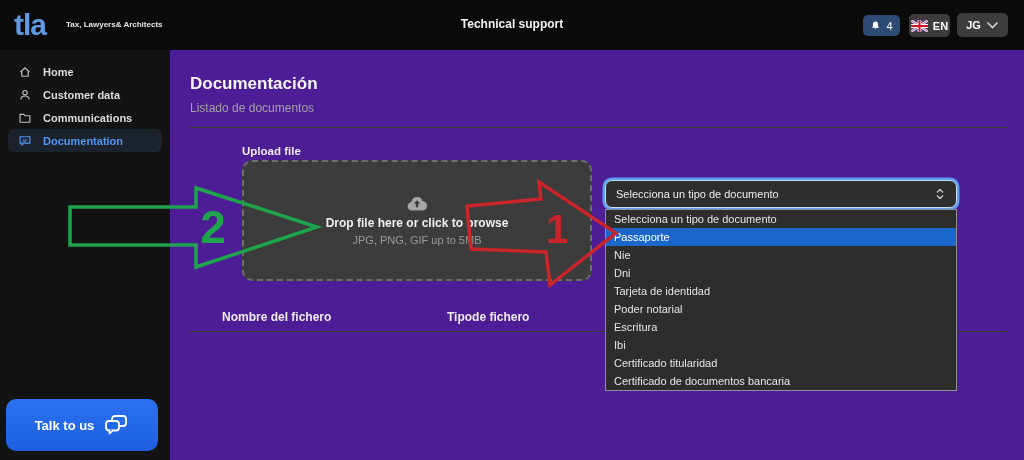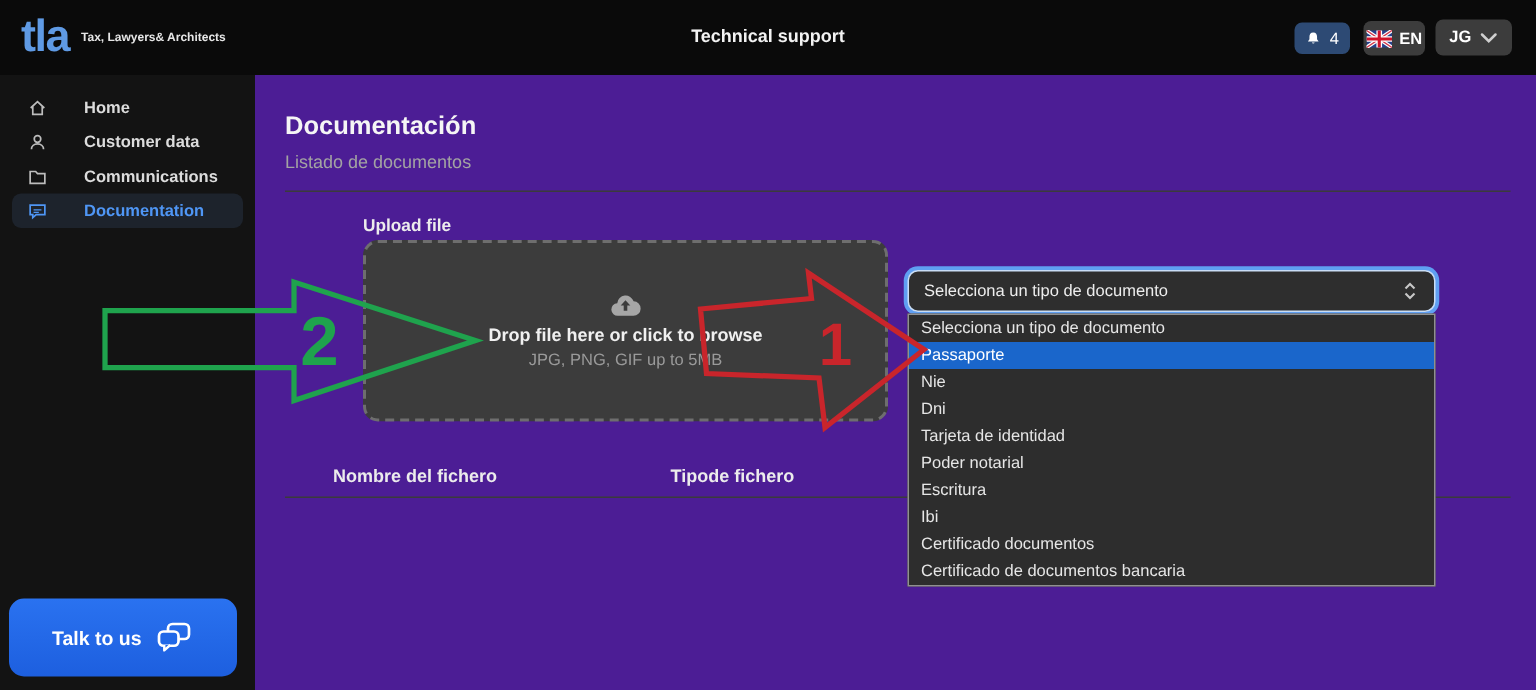--- a/index.html
+++ b/index.html
@@ -2,33 +2,33 @@
 <html><head>
 <meta charset="utf-8">
 <style>
   * { margin:0; padding:0; box-sizing:border-box; }
   html,body { background:#000; }
   body { font-family:"Liberation Sans", sans-serif; }
   .screen { position:relative; width:1024px; height:460px; overflow:hidden; background:#131313; }
 
   
   .topbar { position:absolute; top:0; left:0; width:1024px; height:50px; background:#0a0a0a; }
-  .logo { position:absolute; left:14px; top:6px; display:flex; align-items:center; gap:8px; cursor:pointer; }
+  .logo { position:absolute; left:14px; top:6px; display:flex; align-items:center; gap:20px; cursor:pointer; }
   .logo-mark { font-size:30px; font-weight:bold; color:#5f9ae4; letter-spacing:-1px; line-height:38px; }
   .logo-tag { display:flex; flex-direction:row; font-size:8px; font-weight:bold; color:#e6e6e6; line-height:1.3; }
   .center-title { position:absolute; left:50%; top:17px; transform:translateX(-50%); font-size:12px; font-weight:bold; color:#f2f2f2; }
   .tb-btn { position:absolute; display:flex; align-items:center; justify-content:center; gap:5px; border-radius:5px; color:#fff; cursor:pointer; }
   .bell-btn { right:124px; top:15px; width:37px; height:21px; background:#2d4a74; font-size:11px; }
   .lang-btn { right:74px; top:14px; width:41px; height:23px; background:#3c3c3c; font-size:11px; font-weight:bold; }
   .user-btn { right:16px; top:13px; width:51px; height:24px; background:#3c3c3c; font-size:11px; font-weight:bold; }
 
   
   .sidebar { position:absolute; top:50px; left:0; width:170px; height:410px; background:#131313; }
   .nav { position:absolute; top:10px; left:0; width:170px; }
-  .nav-item { display:flex; align-items:center; gap:24px; height:23px; margin:0 8px; padding:0 10px; border-radius:6px; color:#dcdcdc; font-size:11px; font-weight:bold; cursor:pointer; }
+  .nav-item { display:flex; align-items:center; gap:11px; height:23px; margin:0 8px; padding:0 10px; border-radius:6px; color:#dcdcdc; font-size:11px; font-weight:bold; cursor:pointer; }
   .nav-item .ic { display:flex; width:14px; color:#bdbdbd; }
   .nav-item.active { background:#1d232c; color:#4f96f5; }
   .nav-item.active .ic { color:#4f96f5; }
   .talk-btn { position:absolute; left:6px; top:349px; width:152px; height:52px; border-radius:10px;
     background:linear-gradient(180deg,#2a72f0,#1d5fdf); display:flex; align-items:center; justify-content:center; gap:9px;
     color:#fff; font-size:13px; font-weight:bold; cursor:pointer; }
 
   
   .main { position:absolute; top:50px; left:170px; width:854px; height:410px; background:#4c1d95; }
   .page-title { position:absolute; left:20px; top:24px; font-size:17px; font-weight:bold; color:#f5f5f5; }
@@ -183,21 +183,21 @@
 
     <div class="popup">
       <div class="opt">Selecciona un tipo de documento</div>
       <div class="opt selected">Passaporte</div>
       <div class="opt">Nie</div>
       <div class="opt">Dni</div>
       <div class="opt">Tarjeta de identidad</div>
       <div class="opt">Poder notarial</div>
       <div class="opt">Escritura</div>
       <div class="opt">Ibi</div>
-      <div class="opt">Certificado documentos</div>
+      <div class="opt">Certificado titularidad</div>
       <div class="opt">Certificado de documentos bancaria</div>
     </div>
 
     <div class="th th1">Nombre del fichero</div>
     <div class="th th2">Tipode fichero</div>
     <div class="divider div2"></div>
   </main>
 
   <svg class="annot" width="1024" height="460" viewBox="0 0 1024 460">
     <polygon points="70,207 196,207 196,188 317,227 196,267 196,245 70,245" fill="none" stroke="#1fa34d" stroke-width="3.5"></polygon>

